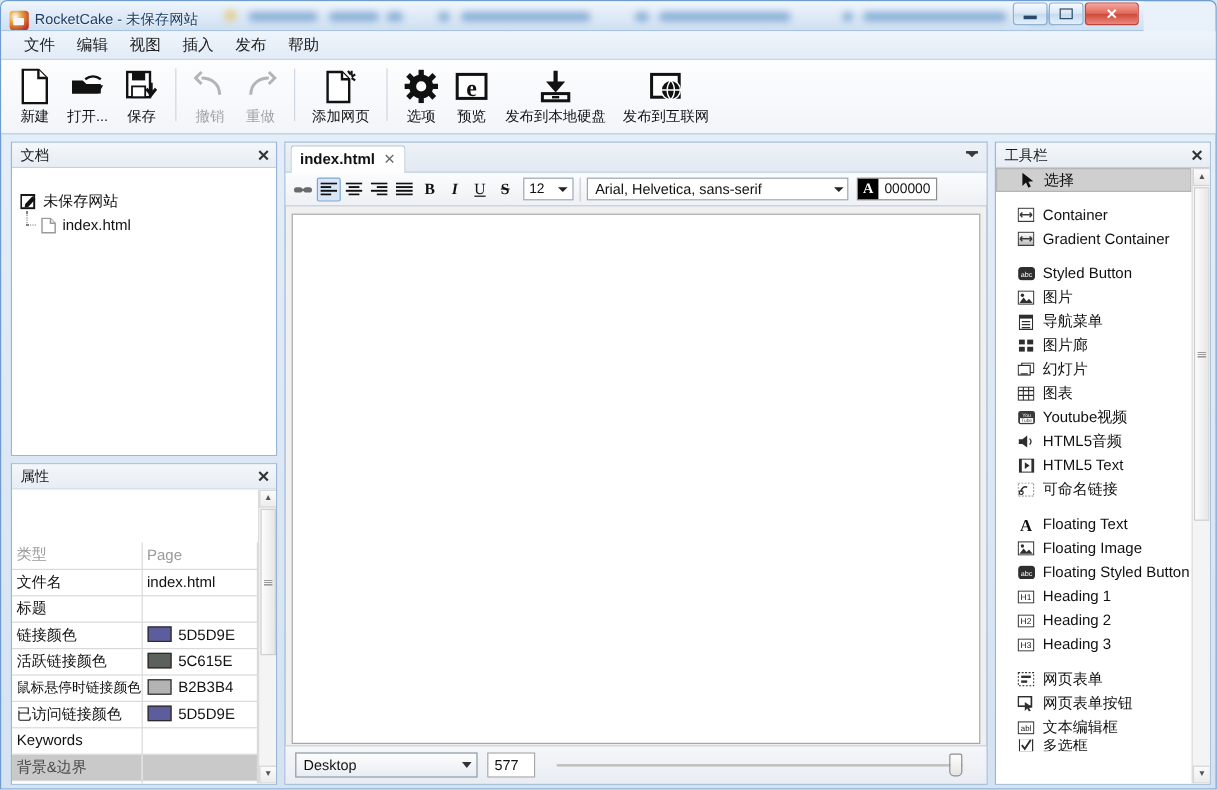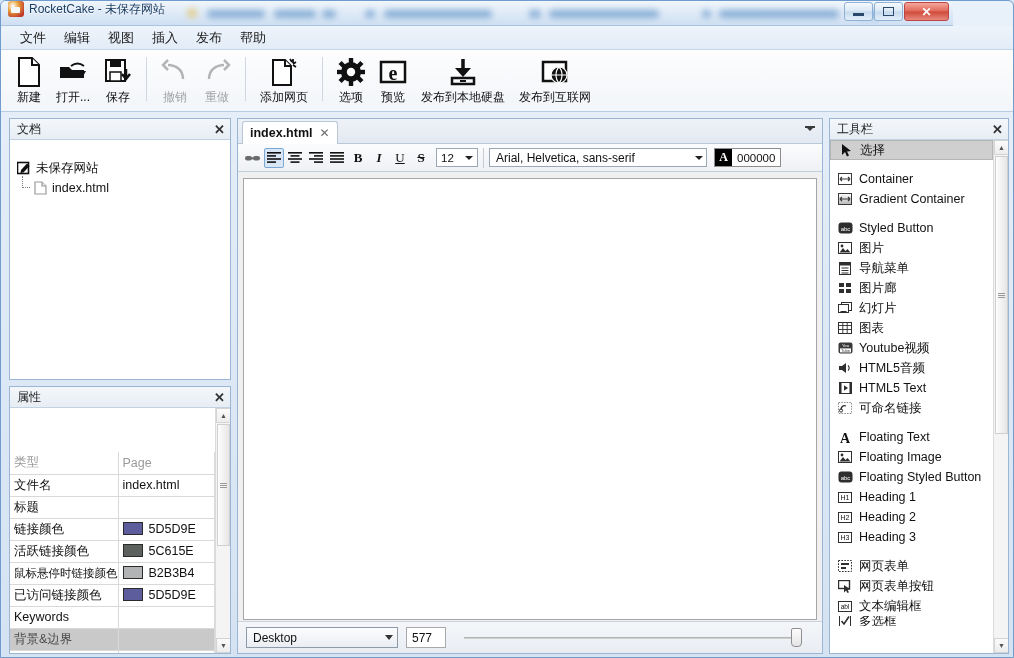--- a/index.html
+++ b/index.html
@@ -17,21 +17,21 @@
     border: 1px solid #6f9ccd;
     border-radius: 6px 6px 0 0;
     overflow: hidden;
   }
 
   
   .titlebar {
     position: absolute; left:0; top:0; width:952px; height:25px;
     background: linear-gradient(180deg,#f0f6fc 0%,#dfeaf7 50%,#cfe0f2 100%);
     border-bottom: 1px solid #a8c4e0;
-    display:flex; align-items:flex-start;
+    display:flex; align-items:flex-end;
   }
   .title-icon {
     width:16px;height:16px;margin-left:7px;margin-right:5px;
     border-radius:3px;
     background: radial-gradient(circle at 30% 30%, #fff 0%, #e8a33d 35%, #c0392b 80%);
     position:relative; flex:0 0 auto;
   }
   .title-icon::after{
     content:""; position:absolute; left:3px; top:6px; width:9px;height:6px;
     background:#f5f7fa; border-radius:1px;
@@ -167,21 +167,21 @@
     border:1px solid #cfcfcf;
     display:flex;align-items:center;justify-content:center;
   }
   .vsb .thumb .grip{ width:7px;height:5px;
     background: repeating-linear-gradient(180deg,#9a9a9a 0 1px,transparent 1px 2px);}
 
   
   #tools-panel{ left:828px; top:117px; width:180px; height:536px; }
   .tools-list{ position:absolute; left:0; top:0; right:15px; bottom:0; overflow:hidden; background:#fff;}
   .tool-row{
-    display:flex; align-items:center; height:20px; padding-left:6px;
+    display:flex; align-items:center; height:20px; padding-left:16px;
     font-size:12.5px; color:#111; white-space:nowrap; cursor:default;
   }
   .tool-row.selected{
     background:#cfcfcf; border:1px solid #b5b5b5; height:20px;
   }
   .tool-row .ti{ width:18px;height:16px;margin-right:5px;display:flex;align-items:center;justify-content:center;flex:0 0 auto;}
   .tool-gap{ height:9px; }
   .tool-row.clipped{ height:10px; overflow:hidden; }
 
   

